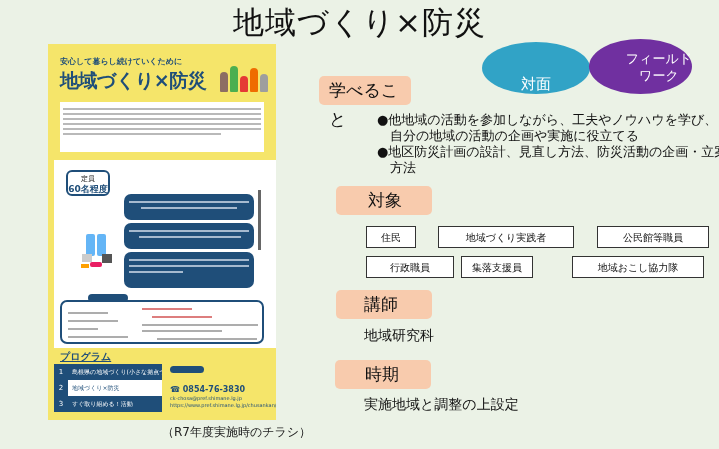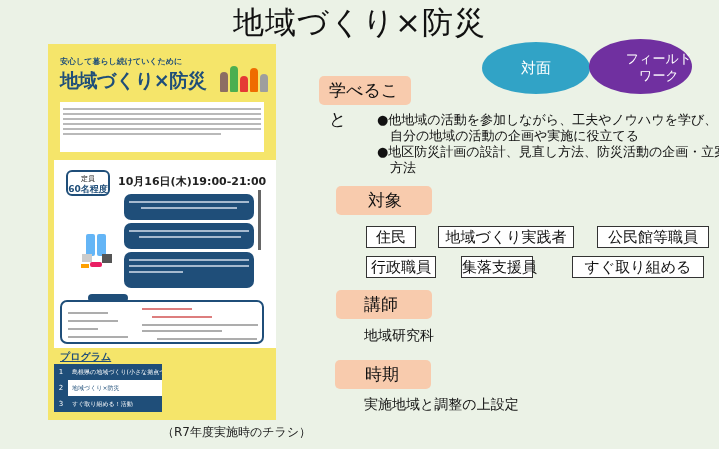--- a/index.html
+++ b/index.html
@@ -40,32 +40,32 @@
   .prog .dark .txt { background:#1f4e79; color:#fff; }
   .prog .light .txt { background:#fff; color:#1f4e79; }
   .contact { position:absolute; left:122px; top:322px; width:104px; }
   .contact .tab { width:34px; height:7px; background:#1f4e79; border-radius:4px; }
   .contact .tel { font-size:8px; font-weight:bold; color:#1f4e79; margin-top:12px; }
   .contact .url { font-size:5px; color:#1f4e79; margin-top:1px; }
   .caption { position:absolute; left:162px; top:424px; font-size:12px; color:#222; }
 
   
   .blob { position:absolute; border-radius:50%; color:#fff; text-align:center; display:flex; align-items:center; justify-content:center; }
-  .blob-a { left:482px; top:42px; width:108px; height:52px; background:#31a3c6; font-size:15px; z-index:1; }
+  .blob-a { left:482px; top:42px; width:108px; height:52px; background:#31a3c6; font-size:15px; z-index:1;align-items:flex-end; }
   .blob-b { left:589px; top:39px; width:103px; height:55px; background:#7030a0; font-size:13px; line-height:17px; z-index:2;justify-content:flex-end; }
   .blob-b span { display:block; }
   .hdr { position:absolute; background:#f8cbad; border-radius:5px; font-size:17px; height:29px; line-height:29px; color:#111; box-sizing:border-box; }
   .hdr-learn { left:319px; top:76px; width:92px; padding-left:10px; }
   .hdr-target { left:336px; top:186px; width:96px; padding-left:32px; }
   .hdr-lecturer { left:336px; top:290px; width:96px; padding-left:28px; }
   .hdr-period { left:335px; top:360px; width:96px; padding-left:30px; }
   .bullets { position:absolute; left:377px; top:112px; font-size:13px; line-height:16px; color:#111; }
   .bullets .b { padding-left:13px; text-indent:-13px; }
   .tags { position:absolute; left:366px; top:226px; }
-  .tag { position:absolute; border:1px solid #333; background:#fff; font-size:15px; height:22px; line-height:21px; box-sizing:border-box; text-align:center; white-space:nowrap; }
+  .tag { position:absolute; border:1px solid #333; background:#fff; font-size:10px; height:22px; line-height:21px; box-sizing:border-box; text-align:center; white-space:nowrap; }
   .plain { position:absolute; font-size:14px; color:#111; }
 </style>
 </head>
 <body>
 
 <div class="title">地域づくり×防災</div>
 
 <div class="flyer">
   <div class="sub">安心して暮らし続けていくために</div>
   <div class="big">地域づくり×防災</div>
@@ -82,21 +82,20 @@
       <div></div>
       <div></div>
       <div></div>
       <div style="width:80%"></div>
   </div>
   <div class="white">
     <div class="cap">
       <span>定員</span><br>
       <b>60名程度</b>
     </div>
-    <div class="date">10月16日(木)19:00-21:00</div>
     <div class="pill" style="top:34px;height:26px">
         <div></div>
         <div style="width:80%;margin-left:10%"></div>
       </div>
     <div class="pill" style="top:63px;height:26px">
         <div></div>
         <div style="width:85%;margin-left:8%"></div>
       </div>
     <div class="pill" style="top:92px;height:36px">
         <div></div>
@@ -133,20 +132,26 @@
     </div>
     <div class="row light">
       <div class="num">2</div>
       <div class="txt">地域づくり×防災</div>
     </div>
     <div class="row dark">
       <div class="num">3</div>
       <div class="txt">すぐ取り組める！活動</div>
     </div>
   </div>
+  <div class="contact">
+    <div class="tab"></div>
+    <div class="tel">☎ 0854-76-3830</div>
+    <div class="url">ck-chosa@pref.shimane.lg.jp</div>
+    <div class="url">https://www.pref.shimane.lg.jp/chusankan/</div>
+  </div>
 </div>
 <div class="caption">（R7年度実施時のチラシ）</div>
 
 <div class="blob blob-a">
   <span>対面</span>
 </div>
 <div class="blob blob-b">
   <div>
     <span>フィールド</span>
     <span>ワーク</span>
@@ -157,22 +162,22 @@
 <div class="bullets">
   <div class="b" style="width:330px">●他地域の活動を参加しながら、工夫やノウハウを学び、自分の地域の活動の企画や実施に役立てる</div>
   <div class="b" style="width:340px">●地区防災計画の設計、見直し方法、防災活動の企画・立案方法</div>
 </div>
 
 <div class="hdr hdr-target">対象</div>
 <div class="tags">
   <div class="tag" style="left:0;top:0;width:50px">住民</div>
   <div class="tag" style="left:72px;top:0;width:136px">地域づくり実践者</div>
   <div class="tag" style="left:231px;top:0;width:112px">公民館等職員</div>
-  <div class="tag" style="left:0;top:30px;width:70px">行政職員</div>
+  <div class="tag" style="left:0;top:30px;width:88px">行政職員</div>
   <div class="tag" style="left:95px;top:30px;width:72px">集落支援員</div>
-  <div class="tag" style="left:206px;top:30px;width:132px">すぐ取り組める</div>
+  <div class="tag" style="left:206px;top:30px;width:132px">地域おこし協力隊</div>
 </div>
 
 <div class="hdr hdr-lecturer">講師</div>
 <div class="plain" style="left:364px;top:327px">地域研究科</div>
 
 <div class="hdr hdr-period">時期</div>
 <div class="plain" style="left:364px;top:396px">実施地域と調整の上設定</div>
 
 </body></html>

